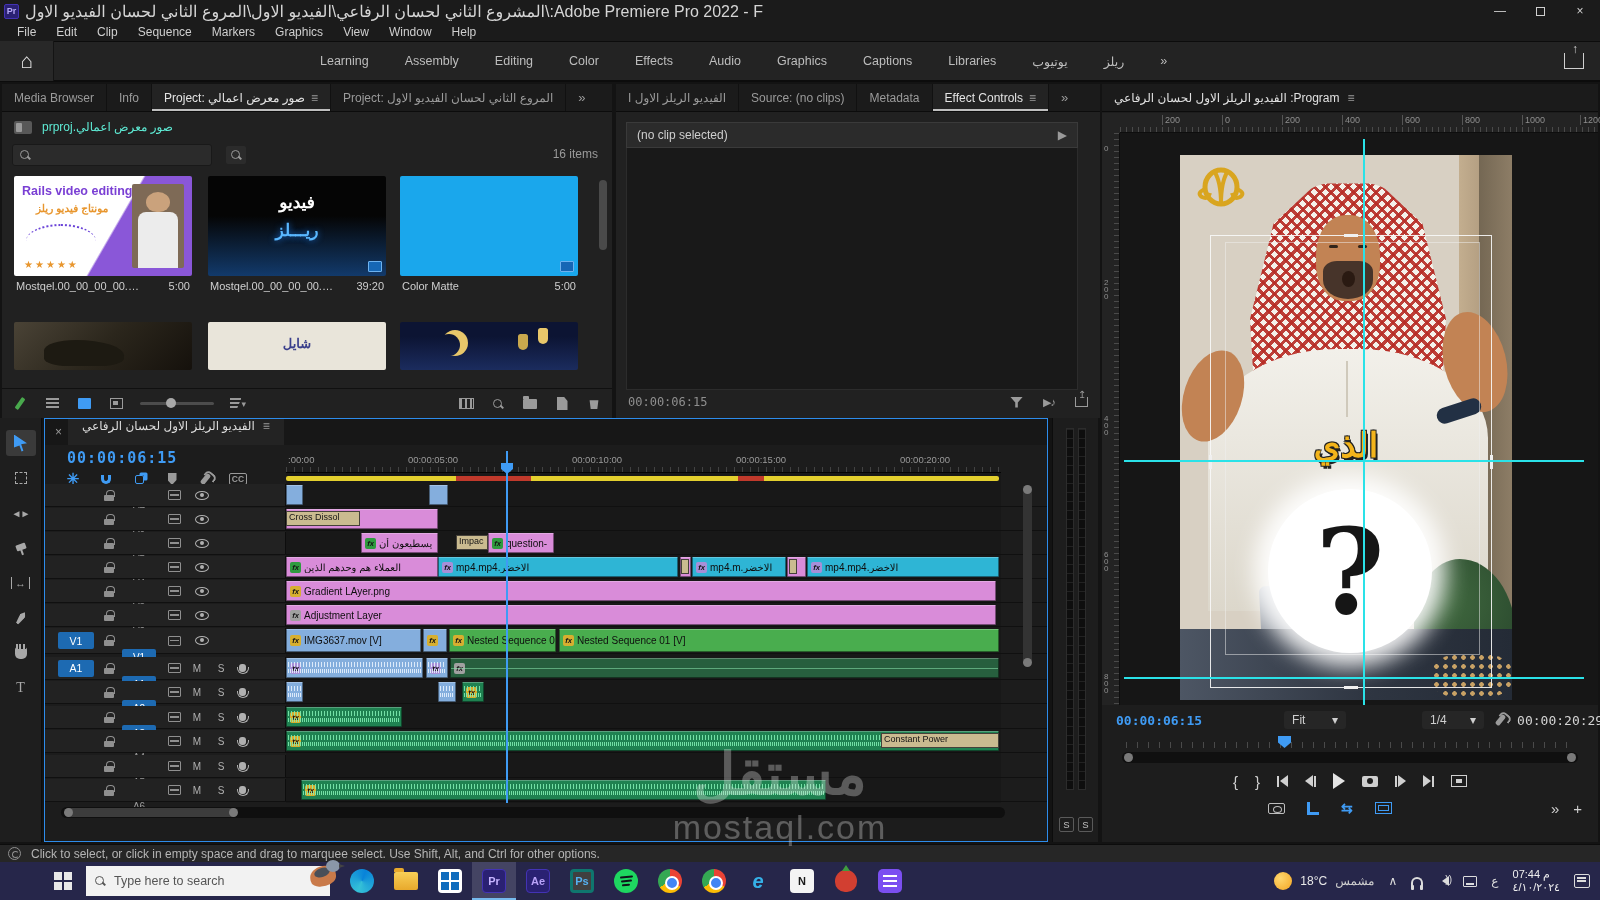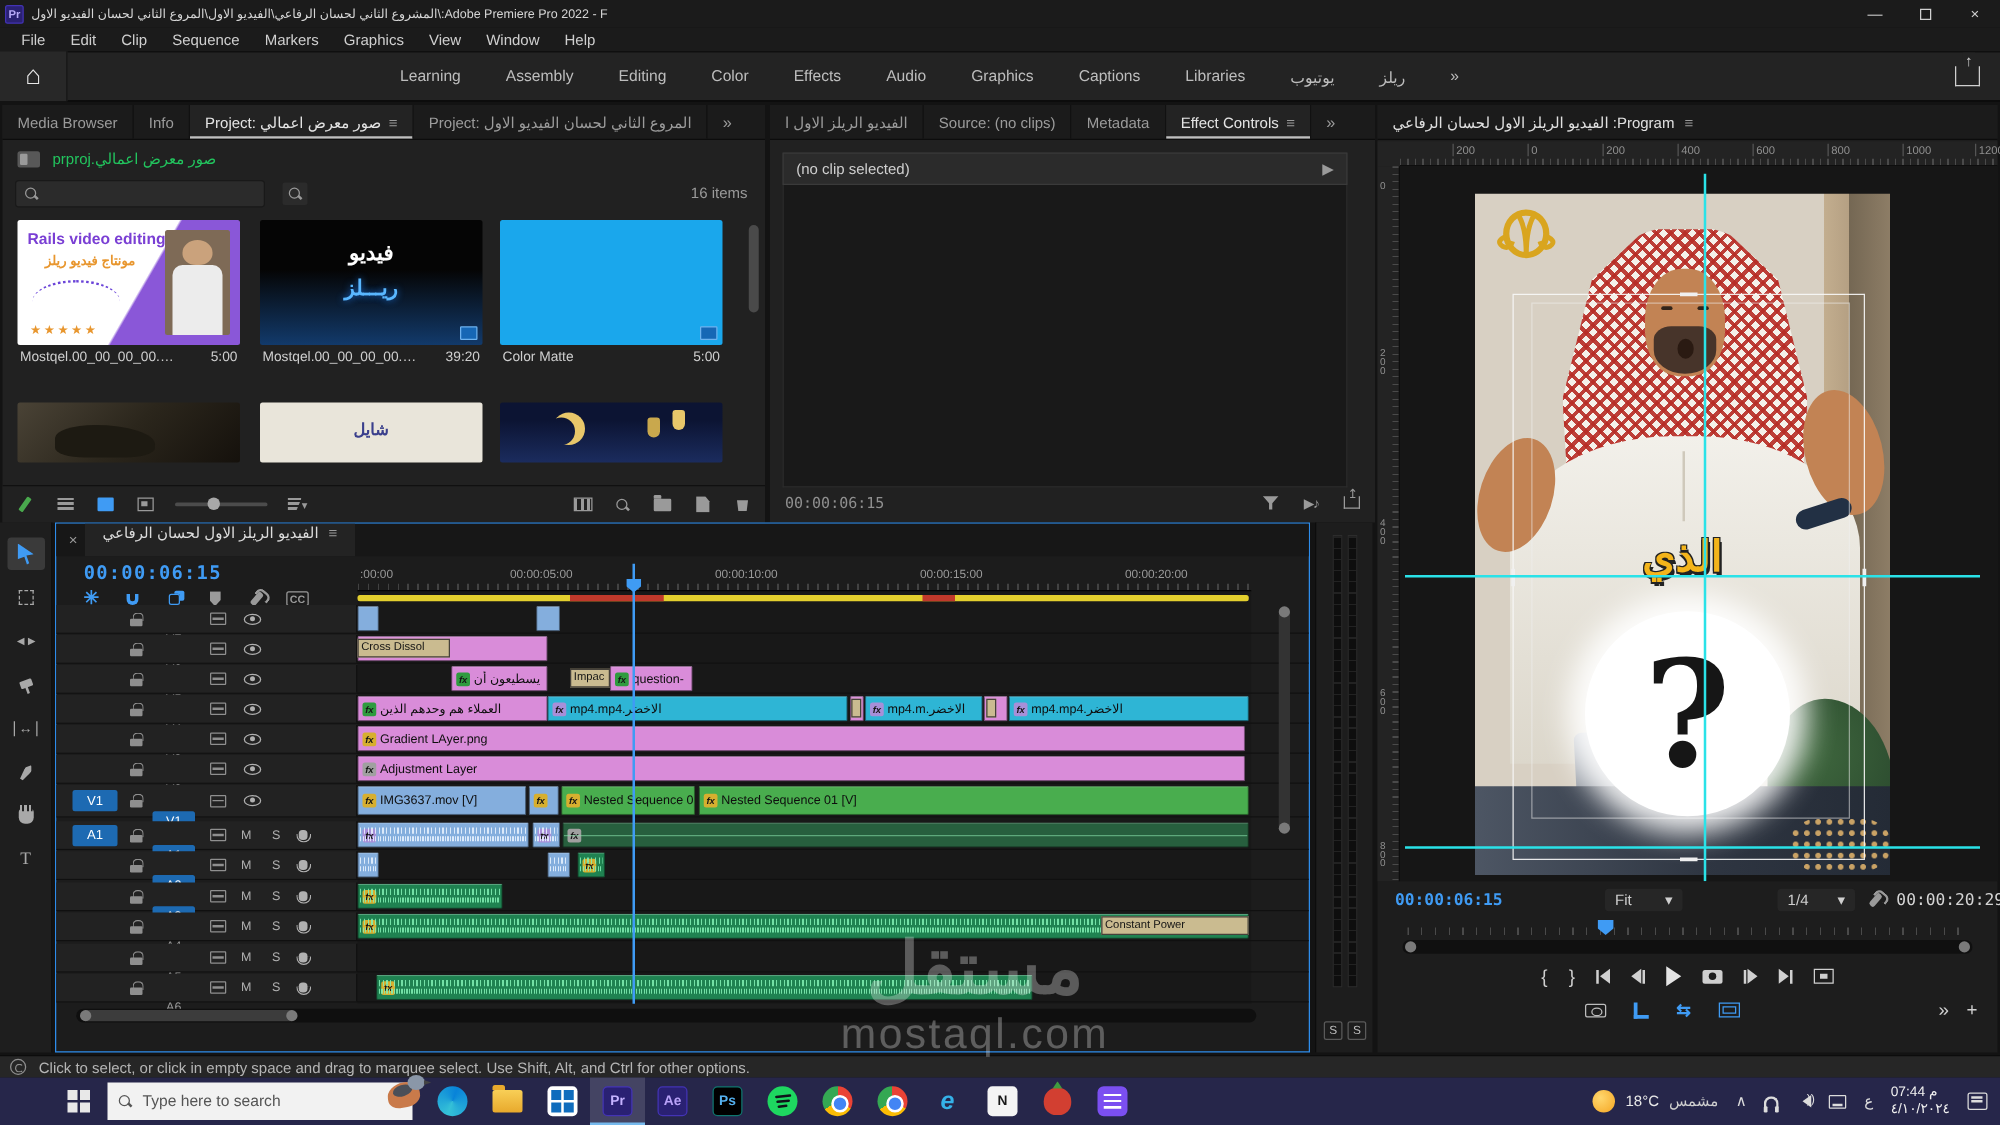--- a/index.html
+++ b/index.html
@@ -6,21 +6,21 @@
     font-family:"Liberation Sans",sans-serif;-webkit-font-smoothing:antialiased;}
   *{box-sizing:border-box;}
   #app{position:relative;width:1600px;height:900px;background:#131313;color:#c8c8c8;font-size:12px;}
   .abs{position:absolute;}
   .flex{display:flex;align-items:center;}
 
   
   #titlebar{left:0;top:0;width:1600px;height:22px;background:#1b1b1b;display:flex;align-items:center;padding-left:4px;gap:6px;}
   .pr-badge{width:15px;height:15px;background:#2a2173;color:#b7a9f7;font-size:9px;font-weight:bold;
     display:flex;align-items:center;justify-content:center;border-radius:2px;border:1px solid #4333b5;}
-  #title-text{color:#d5d5d5;font-size:10px;white-space:nowrap;}
+  #title-text{color:#d5d5d5;font-size:16px;white-space:nowrap;}
   .wctl{width:40px;height:22px;display:flex;align-items:center;justify-content:center;color:#cfcfcf;font-size:12px;}
   .wctl-box{width:9px;height:9px;border:1px solid #cfcfcf;}
   #menubar{left:0;top:22px;width:1600px;height:20px;background:#1b1b1b;display:flex;align-items:center;padding-left:8px;gap:2px;border-bottom:1px solid #0c0c0c;}
   .menu-item{padding:2px 9px;color:#cfcfcf;font-size:12px;}
 
   
   #wsbar{left:0;top:42px;width:1600px;height:40px;background:#232323;display:flex;align-items:center;border-bottom:2px solid #0c0c0c;}
   #home-btn{width:54px;height:40px;display:flex;align-items:center;justify-content:center;color:#e8e8e8;font-size:21px;background:#282828;border-right:1px solid #141414;}
   #ws-tabs{display:flex;align-items:center;gap:4px;margin-left:250px;}
   .ws-tab{padding:6px 16px;color:#bdbdbd;font-size:12.5px;white-space:nowrap;}
@@ -283,21 +283,21 @@
   .tb-app{width:44px;height:38px;display:flex;align-items:center;justify-content:center;position:relative;}
   .tb-app.active{background:rgba(255,255,255,.14);box-shadow:inset 0 -2px 0 #76b9ed;}
   .app-sq{width:24px;height:24px;border-radius:4px;display:flex;align-items:center;justify-content:center;font-size:11px;font-weight:bold;}
   .a-edge{width:24px;height:24px;border-radius:50%;background:conic-gradient(from 200deg,#35c1d7,#0883d9,#35c1d7);}
   .a-folder{width:24px;height:18px;background:linear-gradient(180deg,#f8cf57,#e8a92c);border-radius:2px;position:relative;}
   .a-folder::before{content:"";position:absolute;left:0;top:-4px;width:10px;height:4px;background:#e8a92c;border-radius:2px 2px 0 0;}
   .a-store{background:#fff;color:#0f6cbd;}
   .a-store .winlogo span{background:#0f6cbd;}
   .a-pr{background:#2a2173;color:#c5b3ff;border:1px solid #4333b5;}
   .a-ae{background:#2a2173;color:#b9a2f8;border:1px solid #4333b5;}
-  .a-ps{background:#000000;color:#55b1f0;border:1px solid #0f766e;}
+  .a-ps{background:#404040;color:#55b1f0;border:3px solid #0f766e;}
   .a-spotify{width:24px;height:24px;border-radius:50%;background:#1ed760;display:flex;flex-direction:column;align-items:center;justify-content:center;gap:2px;}
   .a-spotify i{display:block;width:13px;height:2px;background:#10131a;border-radius:2px;transform:rotate(-6deg);}
   .a-spotify i:nth-child(2){width:11px;} .a-spotify i:nth-child(3){width:8px;}
   .a-chrome{width:24px;height:24px;border-radius:50%;background:conic-gradient(#ea4335 0 33%,#fbbc05 33% 66%,#34a853 66% 100%);position:relative;}
   .a-chrome::after{content:"";position:absolute;left:7px;top:7px;width:10px;height:10px;background:#4285f4;border:2px solid #fff;border-radius:50%;}
   .a-ie{color:#35b1e8;font-size:20px;font-weight:bold;font-style:italic;}
   .a-n{background:#f4f4f4;color:#181818;}
   .a-fruits{width:22px;height:22px;background:#d23f31;border-radius:50% 50% 45% 45%;position:relative;}
   .a-fruits::before{content:"";position:absolute;left:7px;top:-5px;width:8px;height:6px;background:#3f9b3f;clip-path:polygon(50% 0,100% 100%,0 100%);}
   .a-clip{width:24px;height:24px;border-radius:5px;background:#7b4ff1;position:relative;}
@@ -382,21 +382,21 @@
           <span dir="auto">Project: صور معرض اعمالي</span>
           <span class="tabmenu">≡</span>
         </div>
         <div class="ptab">
           <span dir="auto">Project: المروع الثاني لحسان الفيديو الاول</span>
         </div>
         <div class="ptab overflow">»</div>
       </div>
     <div id="proj-file-row">
       <span class="clip-mini-icon"></span>
-      <span dir="rtl" style="color:#22c55e">صور معرض اعمالي.prproj</span>
+      <span dir="rtl" style="color:#5eead4">صور معرض اعمالي.prproj</span>
     </div>
     <div id="proj-search">
       <span class="loupe"></span>
     </div>
     <div id="proj-filter-btn">
         <span class="loupe"></span>
       </div>
     <div id="items-count">16 items</div>
     <div id="proj-cards">
         <div class="pcard" style="left: 12px;">

